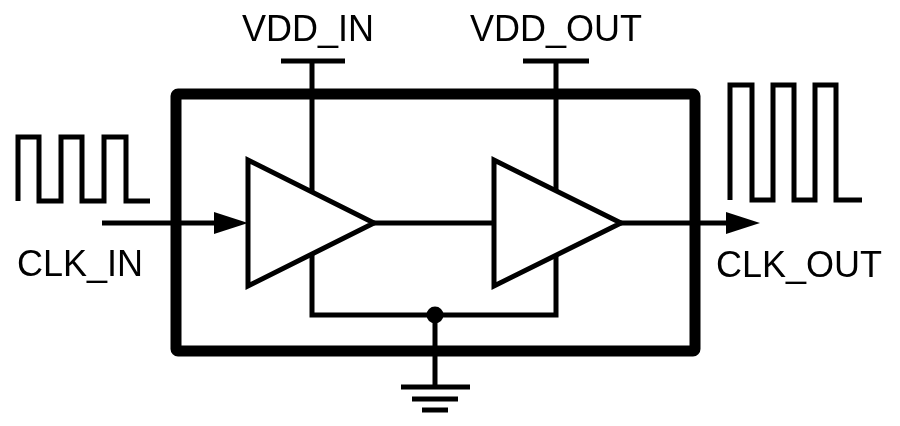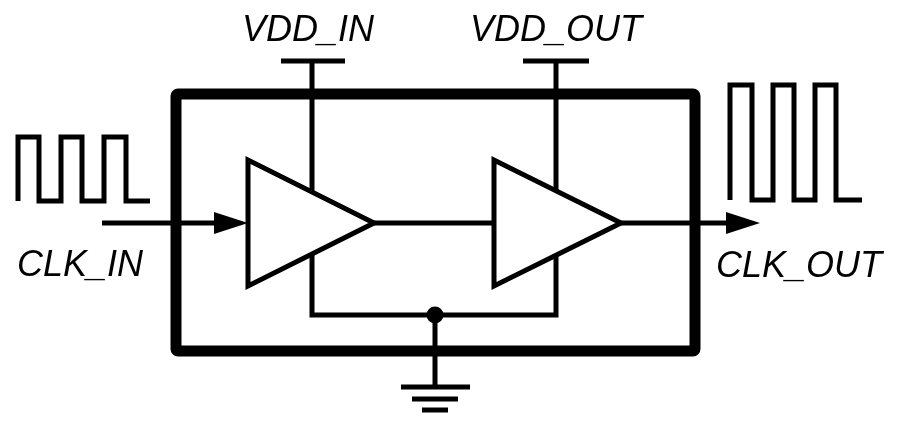--- a/index.html
+++ b/index.html
@@ -8,21 +8,20 @@
     background: #ffffff;
     width: 900px;
     height: 426px;
     overflow: hidden;
   }
   .stage {
     position: relative;
     width: 900px;
     height: 352px;
     background: var(--bg, #ffffff);
-    font-style: italic;
   }
   svg {
     display: block;
   }
   .wire {
     stroke: var(--line, #000000);
     stroke-width: 5;
     fill: none;
   }
   .thinbar {

